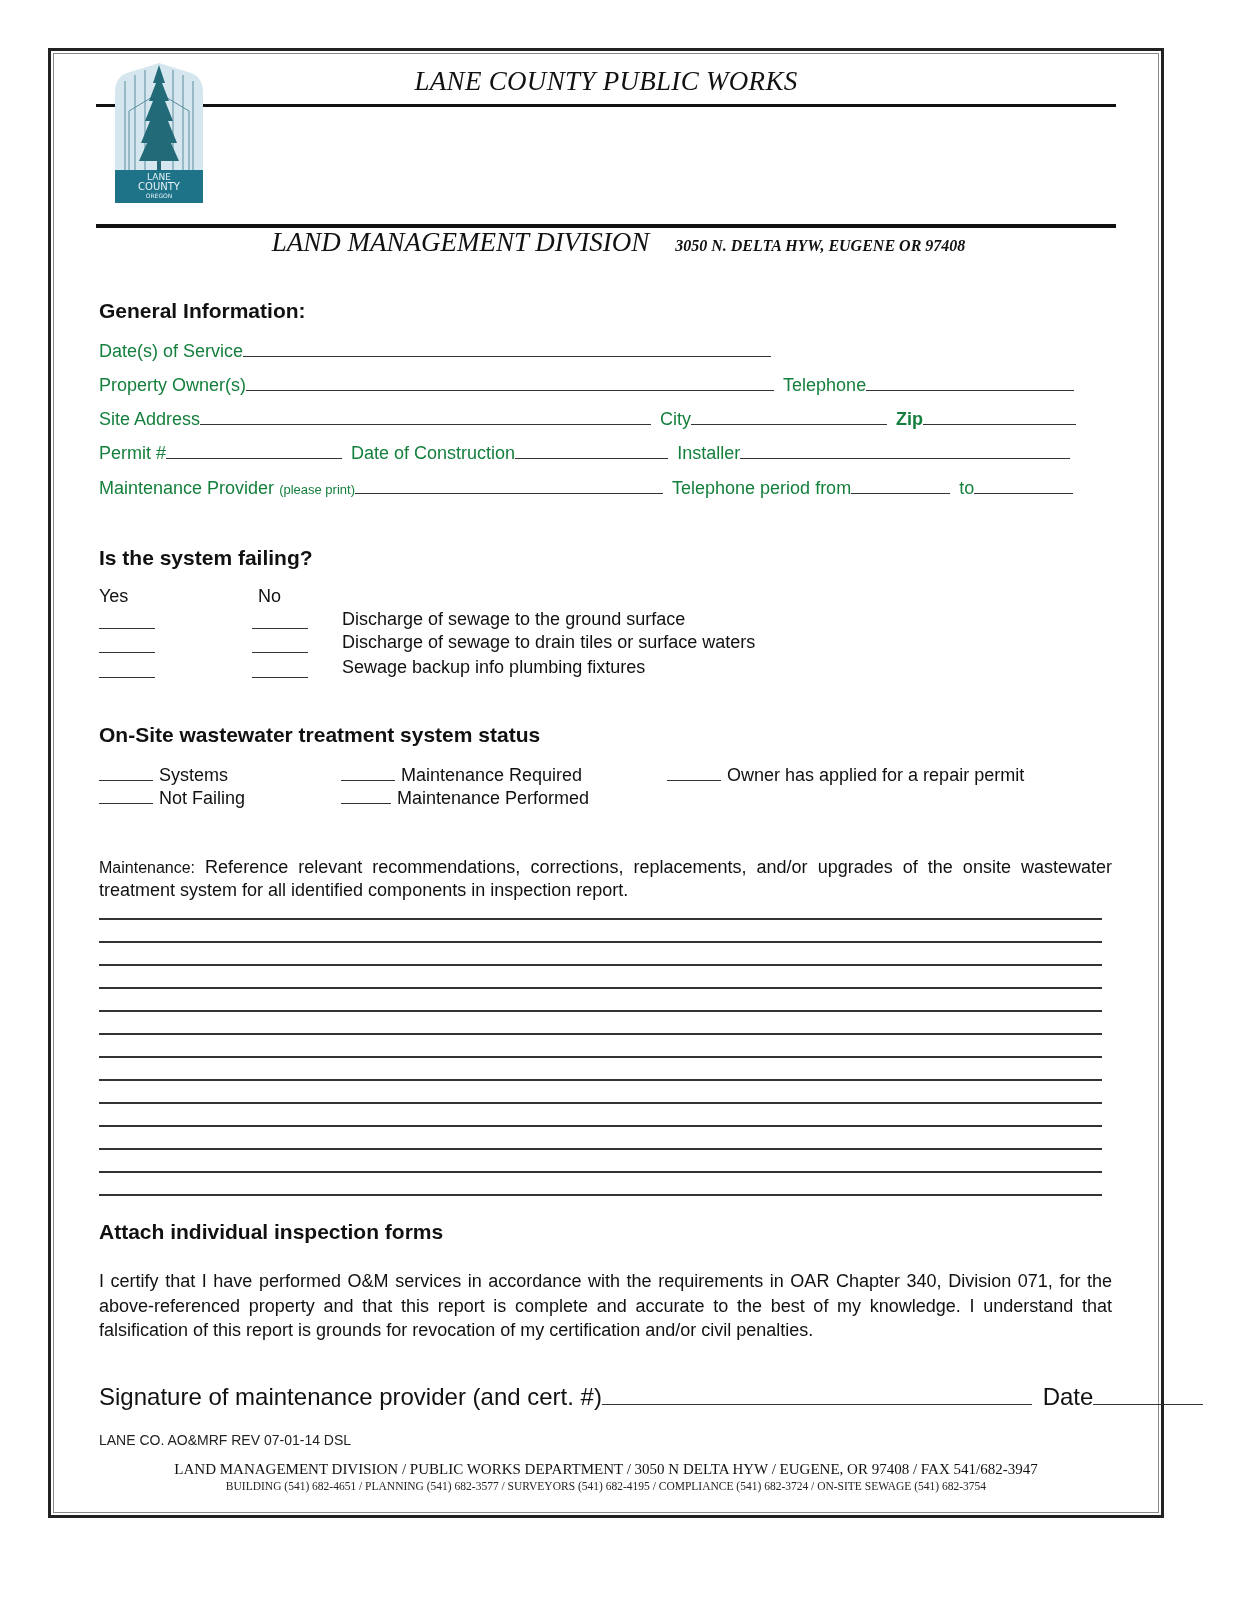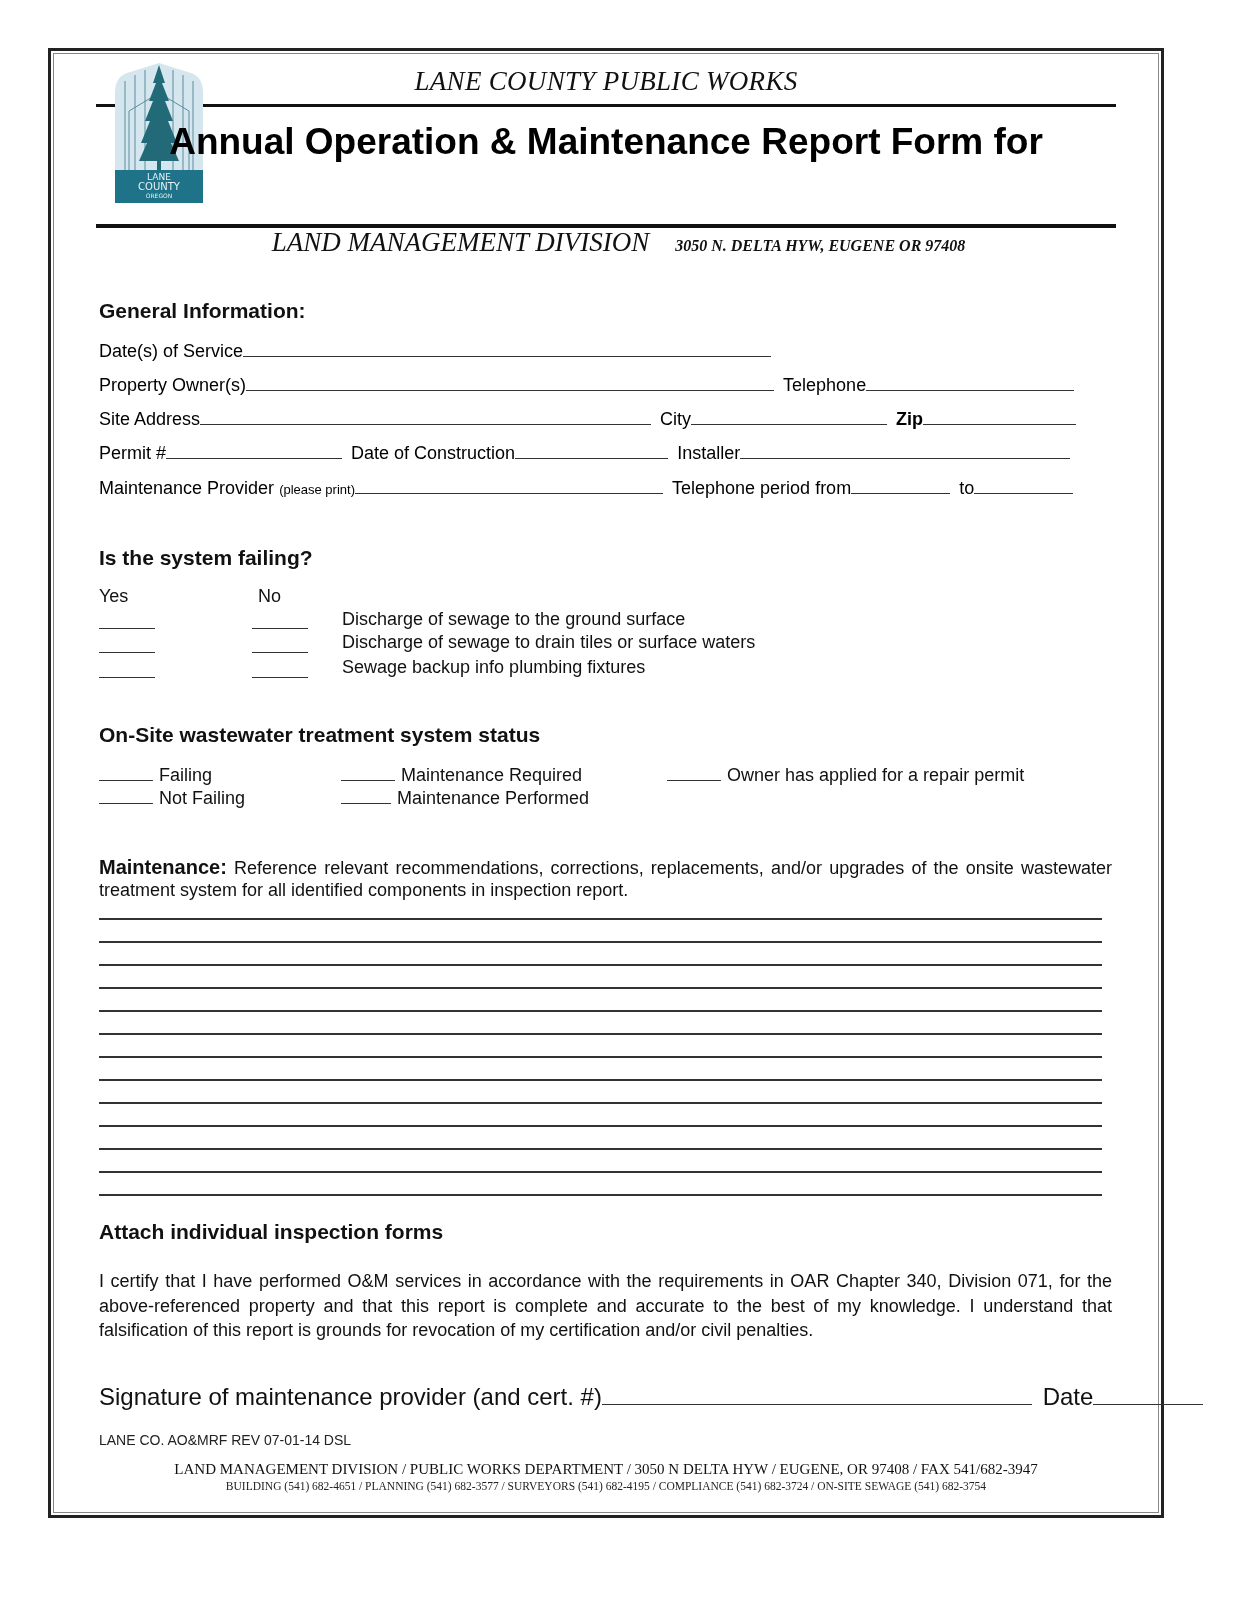--- a/index.html
+++ b/index.html
@@ -11,33 +11,33 @@
   .org-title { position:absolute; left:0; width:1212px; top:66px; text-align:center; font-family:"Liberation Serif", serif; font-style:italic; font-size:27px; letter-spacing:0.3px; color:#111; }
   .rule { position:absolute; left:96px; width:1020px; background:#111; }
   .rule.top { top:104px; height:3px; }
   .rule.bottom { top:224px; height:4px; }
   .main-title { position:absolute; left:100px; width:1012px; top:114px; text-align:center; font-weight:bold; font-size:37px; line-height:55px; color:#000; }
   .division-line { position:absolute; top:227px; left:0; width:1237px; text-align:center; font-family:"Liberation Serif", serif; font-style:italic; color:#111; }
   .division-line .div-name { font-size:27px; margin-right:22px; }
   .division-line .div-addr { font-size:16px; font-weight:bold; }
 
   .section-heading { position:absolute; left:99px; font-weight:bold; font-size:21px; color:#111; }
-  .field-row { position:absolute; left:99px; font-size:18px; color:#000000; white-space:nowrap; }
+  .field-row { position:absolute; left:99px; font-size:18px; color:#15803d; white-space:nowrap; }
   .field-row .small { font-size:13px; }
   .blank { display:inline-block; border-bottom:1.5px solid #333; height:16px; vertical-align:baseline; }
 
   .yn-label { position:absolute; font-size:18px; }
   .yn-line { position:absolute; height:0; border-bottom:1.5px solid #333; width:56px; }
   .yn-text { position:absolute; left:342px; font-size:18px; }
 
   .status-item { position:absolute; font-size:18px; white-space:nowrap; }
   .status-item .blank { width:54px; height:16px; margin-right:6px; }
 
   .maint-para { position:absolute; left:99px; width:1013px; top:856px; font-size:18px; line-height:22px; text-align:justify; }
-  .maint-para .lbl { font-weight:bold; font-size:20px; }
+  .maint-para .lbl { font-weight:normal; font-size:16px; }
   .write-line { position:absolute; left:99px; width:1003px; height:0; border-bottom:2px solid #333; }
 
   .cert { position:absolute; left:99px; width:1013px; top:1269px; font-size:18px; line-height:24.5px; text-align:justify; }
   .sig-row { position:absolute; left:99px; top:1383px; font-size:24px; white-space:nowrap; }
   .rev { position:absolute; left:99px; top:1432px; font-size:14px; color:#222; }
   .footer1 { position:absolute; left:0; width:1212px; top:1461px; text-align:center; font-family:"Liberation Serif", serif; font-size:15px; color:#111; }
   .footer2 { position:absolute; left:0; width:1212px; top:1480px; text-align:center; font-family:"Liberation Serif", serif; font-size:11.5px; color:#222; }
 </style>
 </head>
 <body>
@@ -62,21 +62,20 @@
   <path d="M44,2 L50,20 L47,20 L54,38 L50,38 L58,58 L53,58 L62,80 L56,80 L64,98 L24,98 L32,80 L26,80 L35,58 L30,58 L38,38 L34,38 L41,20 L38,20 Z" fill="#236a79"></path>
   <rect x="42" y="96" width="4" height="12" fill="#236a79"></rect>
   <rect x="0" y="107" width="88" height="33" fill="#1f7389"></rect>
   <text x="44" y="117" text-anchor="middle" font-family="DejaVu Sans, sans-serif" font-size="9" fill="#e6f2f5">LANE</text>
   <text x="44" y="127" text-anchor="middle" font-family="DejaVu Sans, sans-serif" font-size="10" fill="#e6f2f5">COUNTY</text>
   <text x="44" y="135" text-anchor="middle" font-family="DejaVu Sans, sans-serif" font-size="6" fill="#e6f2f5">OREGON</text>
 </svg>
 
 <div class="org-title">LANE COUNTY PUBLIC WORKS</div>
 <div class="main-title">
-  <div>Annual Operation &amp; Maintenance Report Form for</div>
 </div>
 <div class="division-line">
   <span class="div-name">LAND MANAGEMENT DIVISION</span>
   <span class="div-addr">3050 N. DELTA HYW, EUGENE OR 97408</span>
 </div>
 
 <div class="section-heading" style="top:299px;">General Information:</div>
 
 <div class="field-row" style="top:340px;">
   <span>Date(s) of Service</span><span class="blank" style="width:528px;"></span>
@@ -118,21 +117,21 @@
 <div class="yn-line" style="left:252px; top:652px;"></div>
 <div class="yn-text" style="top:632px;">Discharge of sewage to drain tiles or surface waters</div>
 
 <div class="yn-line" style="left:99px; top:677px;"></div>
 <div class="yn-line" style="left:252px; top:677px;"></div>
 <div class="yn-text" style="top:657px;">Sewage backup info plumbing fixtures</div>
 
 <div class="section-heading" style="top:723px;">On-Site wastewater treatment system status</div>
 
 <div class="status-item" style="left:99px; top:764px;">
-  <span class="blank"></span><span>Failing</span>
+  <span class="blank"></span><span>Systems</span>
 </div>
 <div class="status-item" style="left:99px; top:787px;">
   <span class="blank"></span><span>Not Failing</span>
 </div>
 <div class="status-item" style="left:341px; top:764px;">
   <span class="blank"></span><span>Maintenance Required</span>
 </div>
 <div class="status-item" style="left:341px; top:787px;">
   <span class="blank" style="width:50px;"></span><span>Maintenance Performed</span>
 </div>

